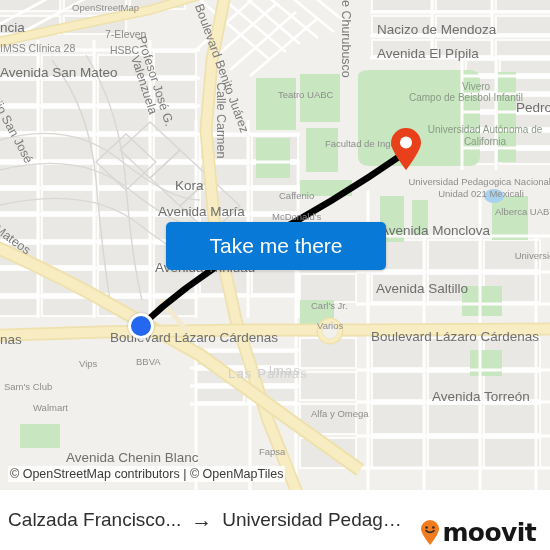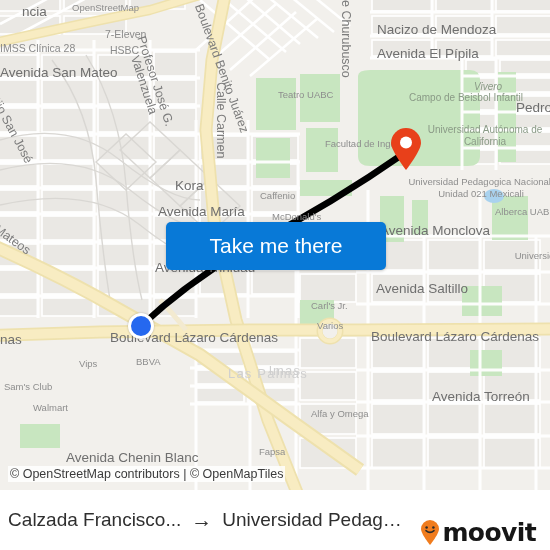--- a/index.html
+++ b/index.html
@@ -346,39 +346,39 @@
         <circle cx="330" cy="331" r="7.5" fill="#f2f0ec"></circle>
 
         <path d="M160 300 Q175 316 186 330" stroke="#f3ead0" stroke-width="5" fill="none"></path>
       </g>
 
       <path d="M141 326 Q190 280 252 245 Q330 205 406 152" stroke="#000000" stroke-width="6.5" fill="none" stroke-linecap="round"></path>
     </svg>
 
     <div id="labels">
         <div class="maplabel lbl-poi" style="left: 72px; top: 2px;">OpenStreetMap</div>
-        <div class="maplabel lbl-major" style="left: 0px; top: 4px; margin-left: 22px;">ncia</div>
+        <div class="maplabel lbl-major" style="left: 0px; top: 20px;">ncia</div>
         <div class="maplabel lbl-small" style="left: 93px; top: 28px; margin-left: 12px;">7-Eleven</div>
         <div class="maplabel lbl-small" style="left: 0px; top: 42px;">IMSS Clínica 28</div>
         <div class="maplabel lbl-small" style="left: 110px; top: 44px;">HSBC</div>
         <div class="maplabel lbl-major" style="left: 0px; top: 65px;">Avenida San Mateo</div>
         <div class="maplabel lbl-street multi" style="left: 138px; top: 8px; width: 150px; transform: rotate(72deg);">Profesor José G. Valenzuela</div>
         <div class="maplabel lbl-street" style="left: 205px; top: 2px; transform: rotate(70deg);">Boulevard Benito Juárez</div>
         <div class="maplabel lbl-street" style="left: 228px; top: 82px; transform: rotate(90deg);">Calle Carmen</div>
         <div class="maplabel lbl-street" style="left: 353px; top: 0px; transform: rotate(90deg);">e Churubusco</div>
         <div class="maplabel lbl-major" style="left: 377px; top: 22px;">Nacizo de Mendoza</div>
         <div class="maplabel lbl-major" style="left: 377px; top: 46px;">Avenida El Pípila</div>
-        <div class="maplabel lbl-park" style="left: 474px; top: 81px; font-style: italic;">Vivero</div>
+        <div class="maplabel lbl-park" style="left: 462px; top: 81px;">Vivero</div>
         <div class="maplabel lbl-major" style="left: 516px; top: 100px;">Pedro</div>
         <div class="maplabel lbl-poi" style="left: 278px; top: 89px;">Teatro UABC</div>
         <div class="maplabel lbl-park" style="left: 409px; top: 92px;">Campo de Beisbol Infantil</div>
         <div class="maplabel lbl-park multi" style="left: 410px; top: 124px; width: 150px;">Universidad Autónoma de California</div>
         <div class="maplabel lbl-poi" style="left: 325px; top: 138px;">Facultad de Ingenieria</div>
         <div class="maplabel lbl-major" style="left: 175px; top: 178px;">Kora</div>
-        <div class="maplabel lbl-poi" style="left: 260px; top: 190px; text-align: center;">Caffenio</div>
+        <div class="maplabel lbl-poi" style="left: 279px; top: 190px; text-align: center;">Caffenio</div>
         <div class="maplabel lbl-poi" style="left: 272px; top: 211px;">McDonald's</div>
         <div class="maplabel lbl-major" style="left: 158px; top: 204px;">Avenida María</div>
         <div class="maplabel lbl-poi multi" style="left: 406px; top: 176px; width: 150px;">Universidad Pedagogica Nacional, Unidad 021 Mexicali</div>
         <div class="maplabel lbl-poi multi" style="left: 511px; top: 250px; width: 150px;">Universidad Pedagogica Nacional</div>
         <div class="maplabel lbl-poi" style="left: 495px; top: 206px;">Alberca UABC</div>
         <div class="maplabel lbl-major" style="left: 380px; top: 223px;">Avenida Monclova</div>
         <div class="maplabel lbl-major" style="left: 155px; top: 260px;">Avenida Trinidad</div>
         <div class="maplabel lbl-major" style="left: 376px; top: 281px;">Avenida Saltillo</div>
         <div class="maplabel lbl-poi" style="left: 311px; top: 300px;">Carl's Jr.</div>
         <div class="maplabel lbl-poi" style="left: 317px; top: 320px;">Varios</div>

